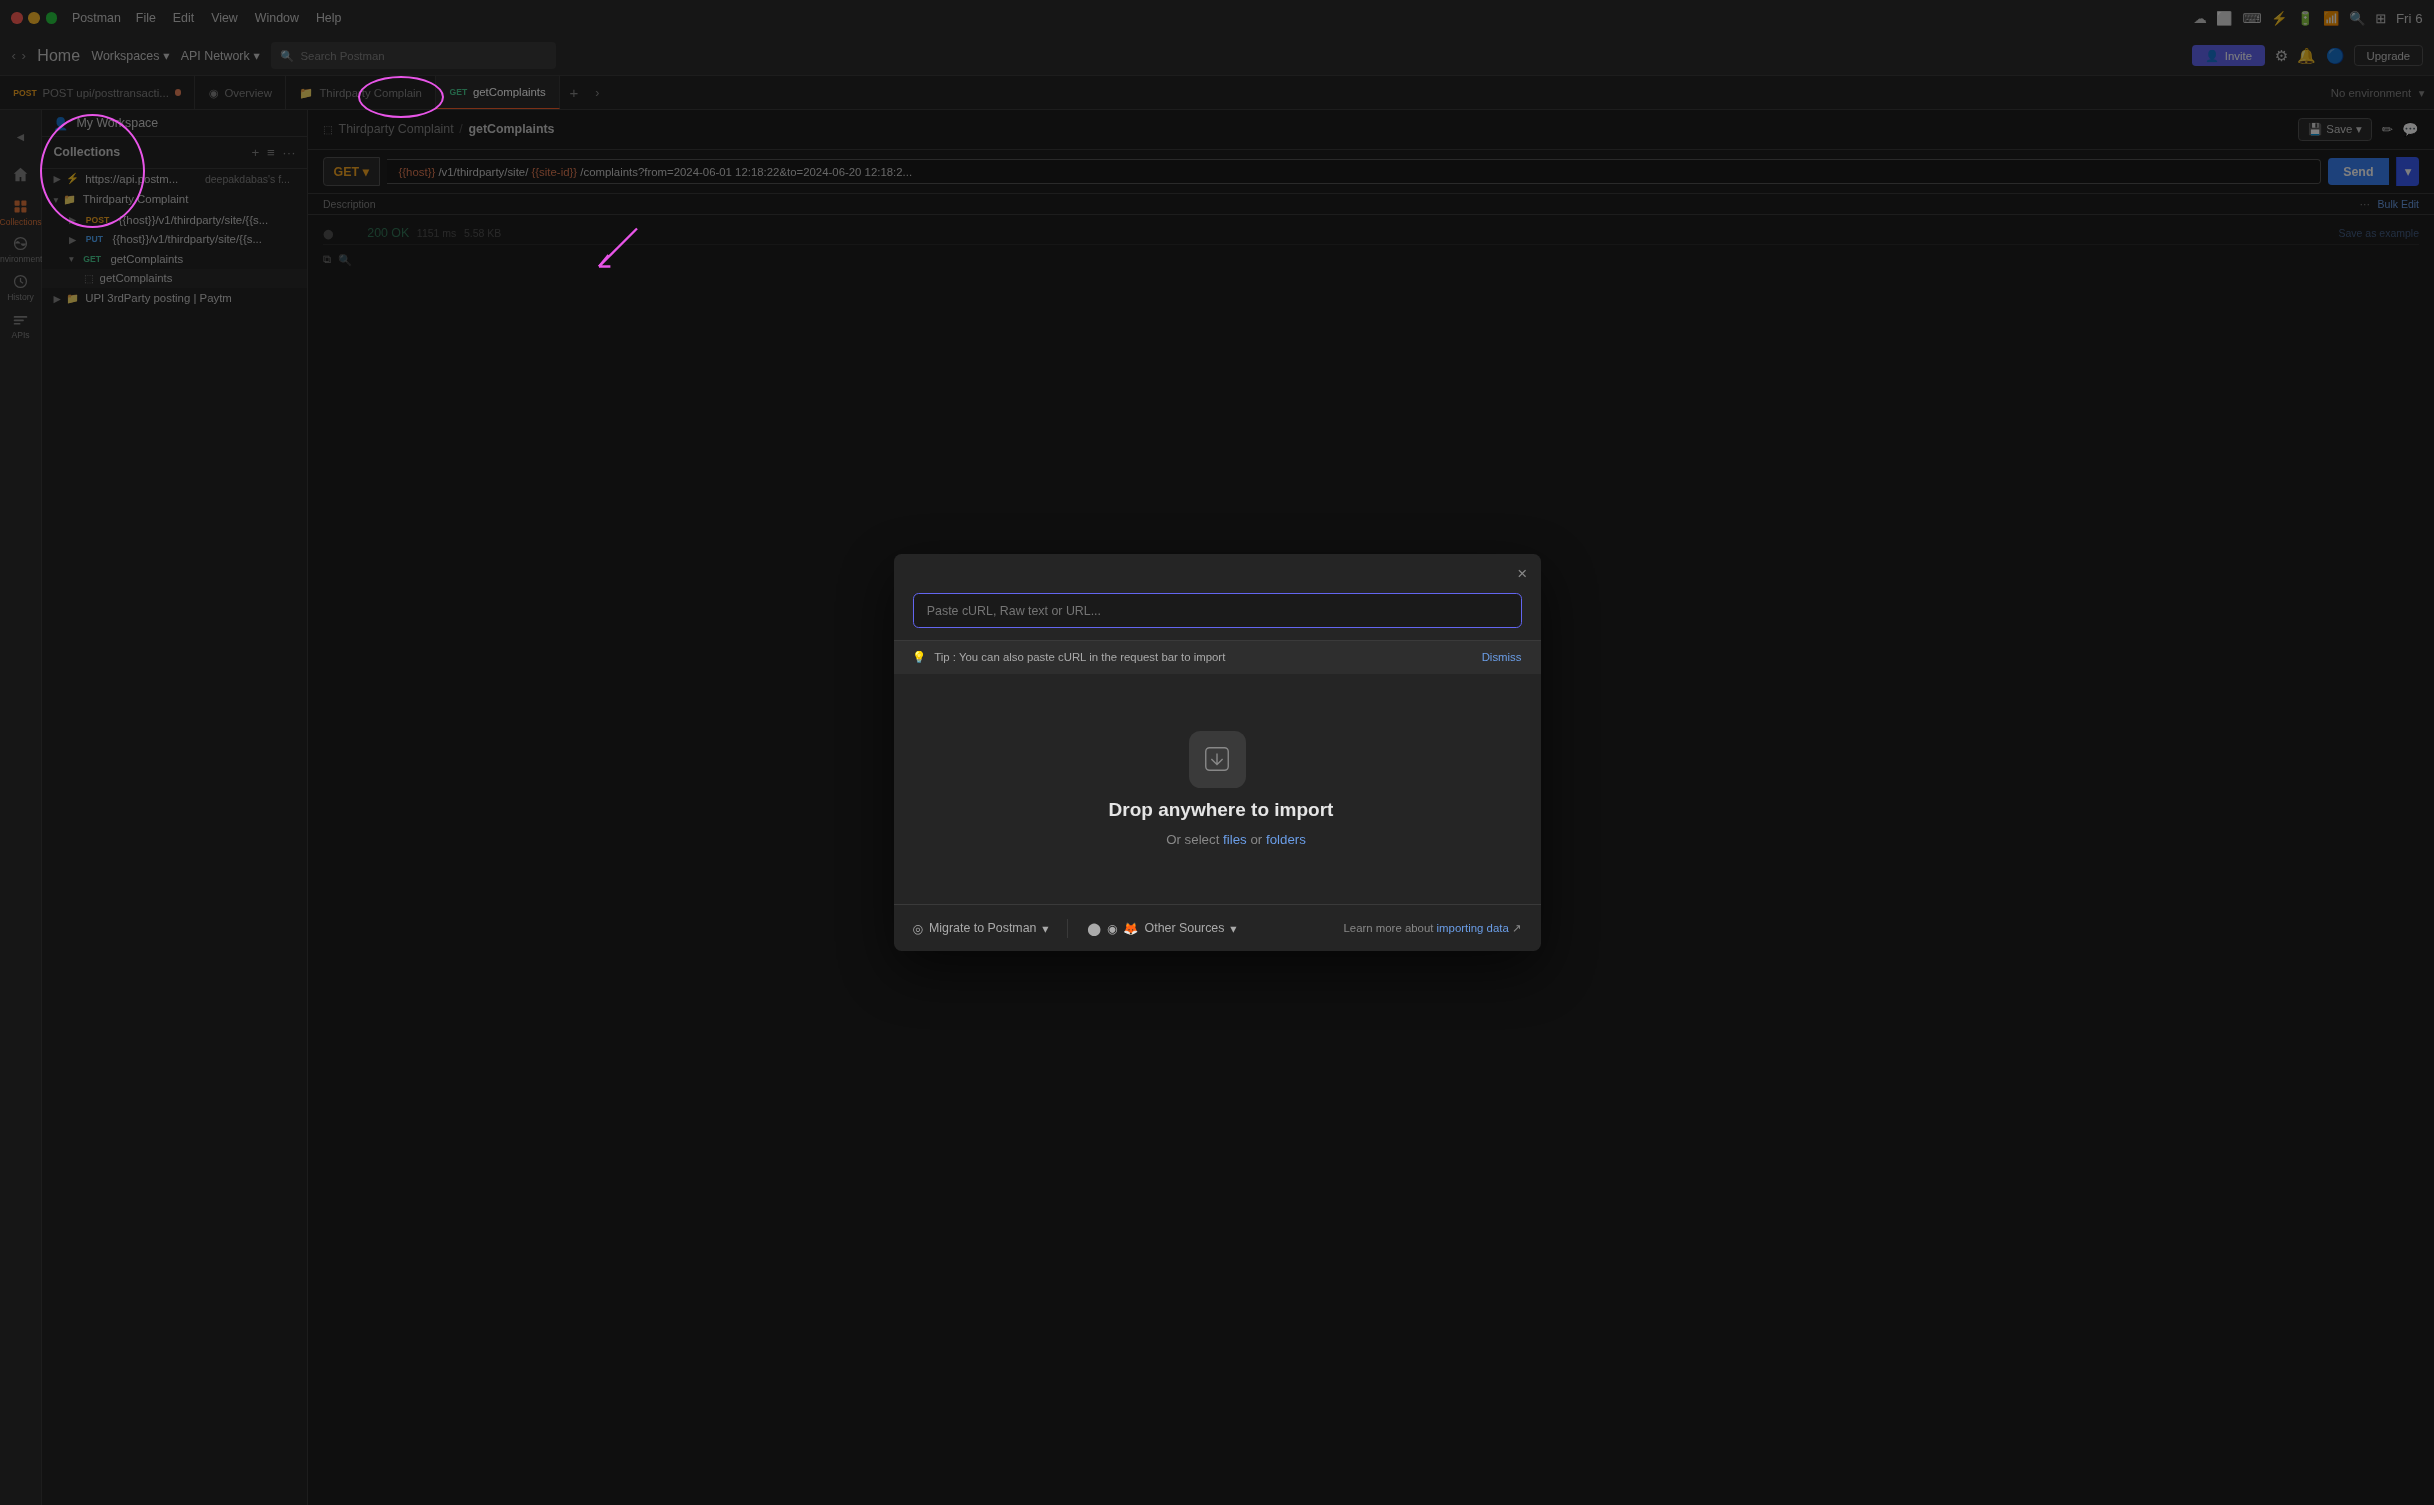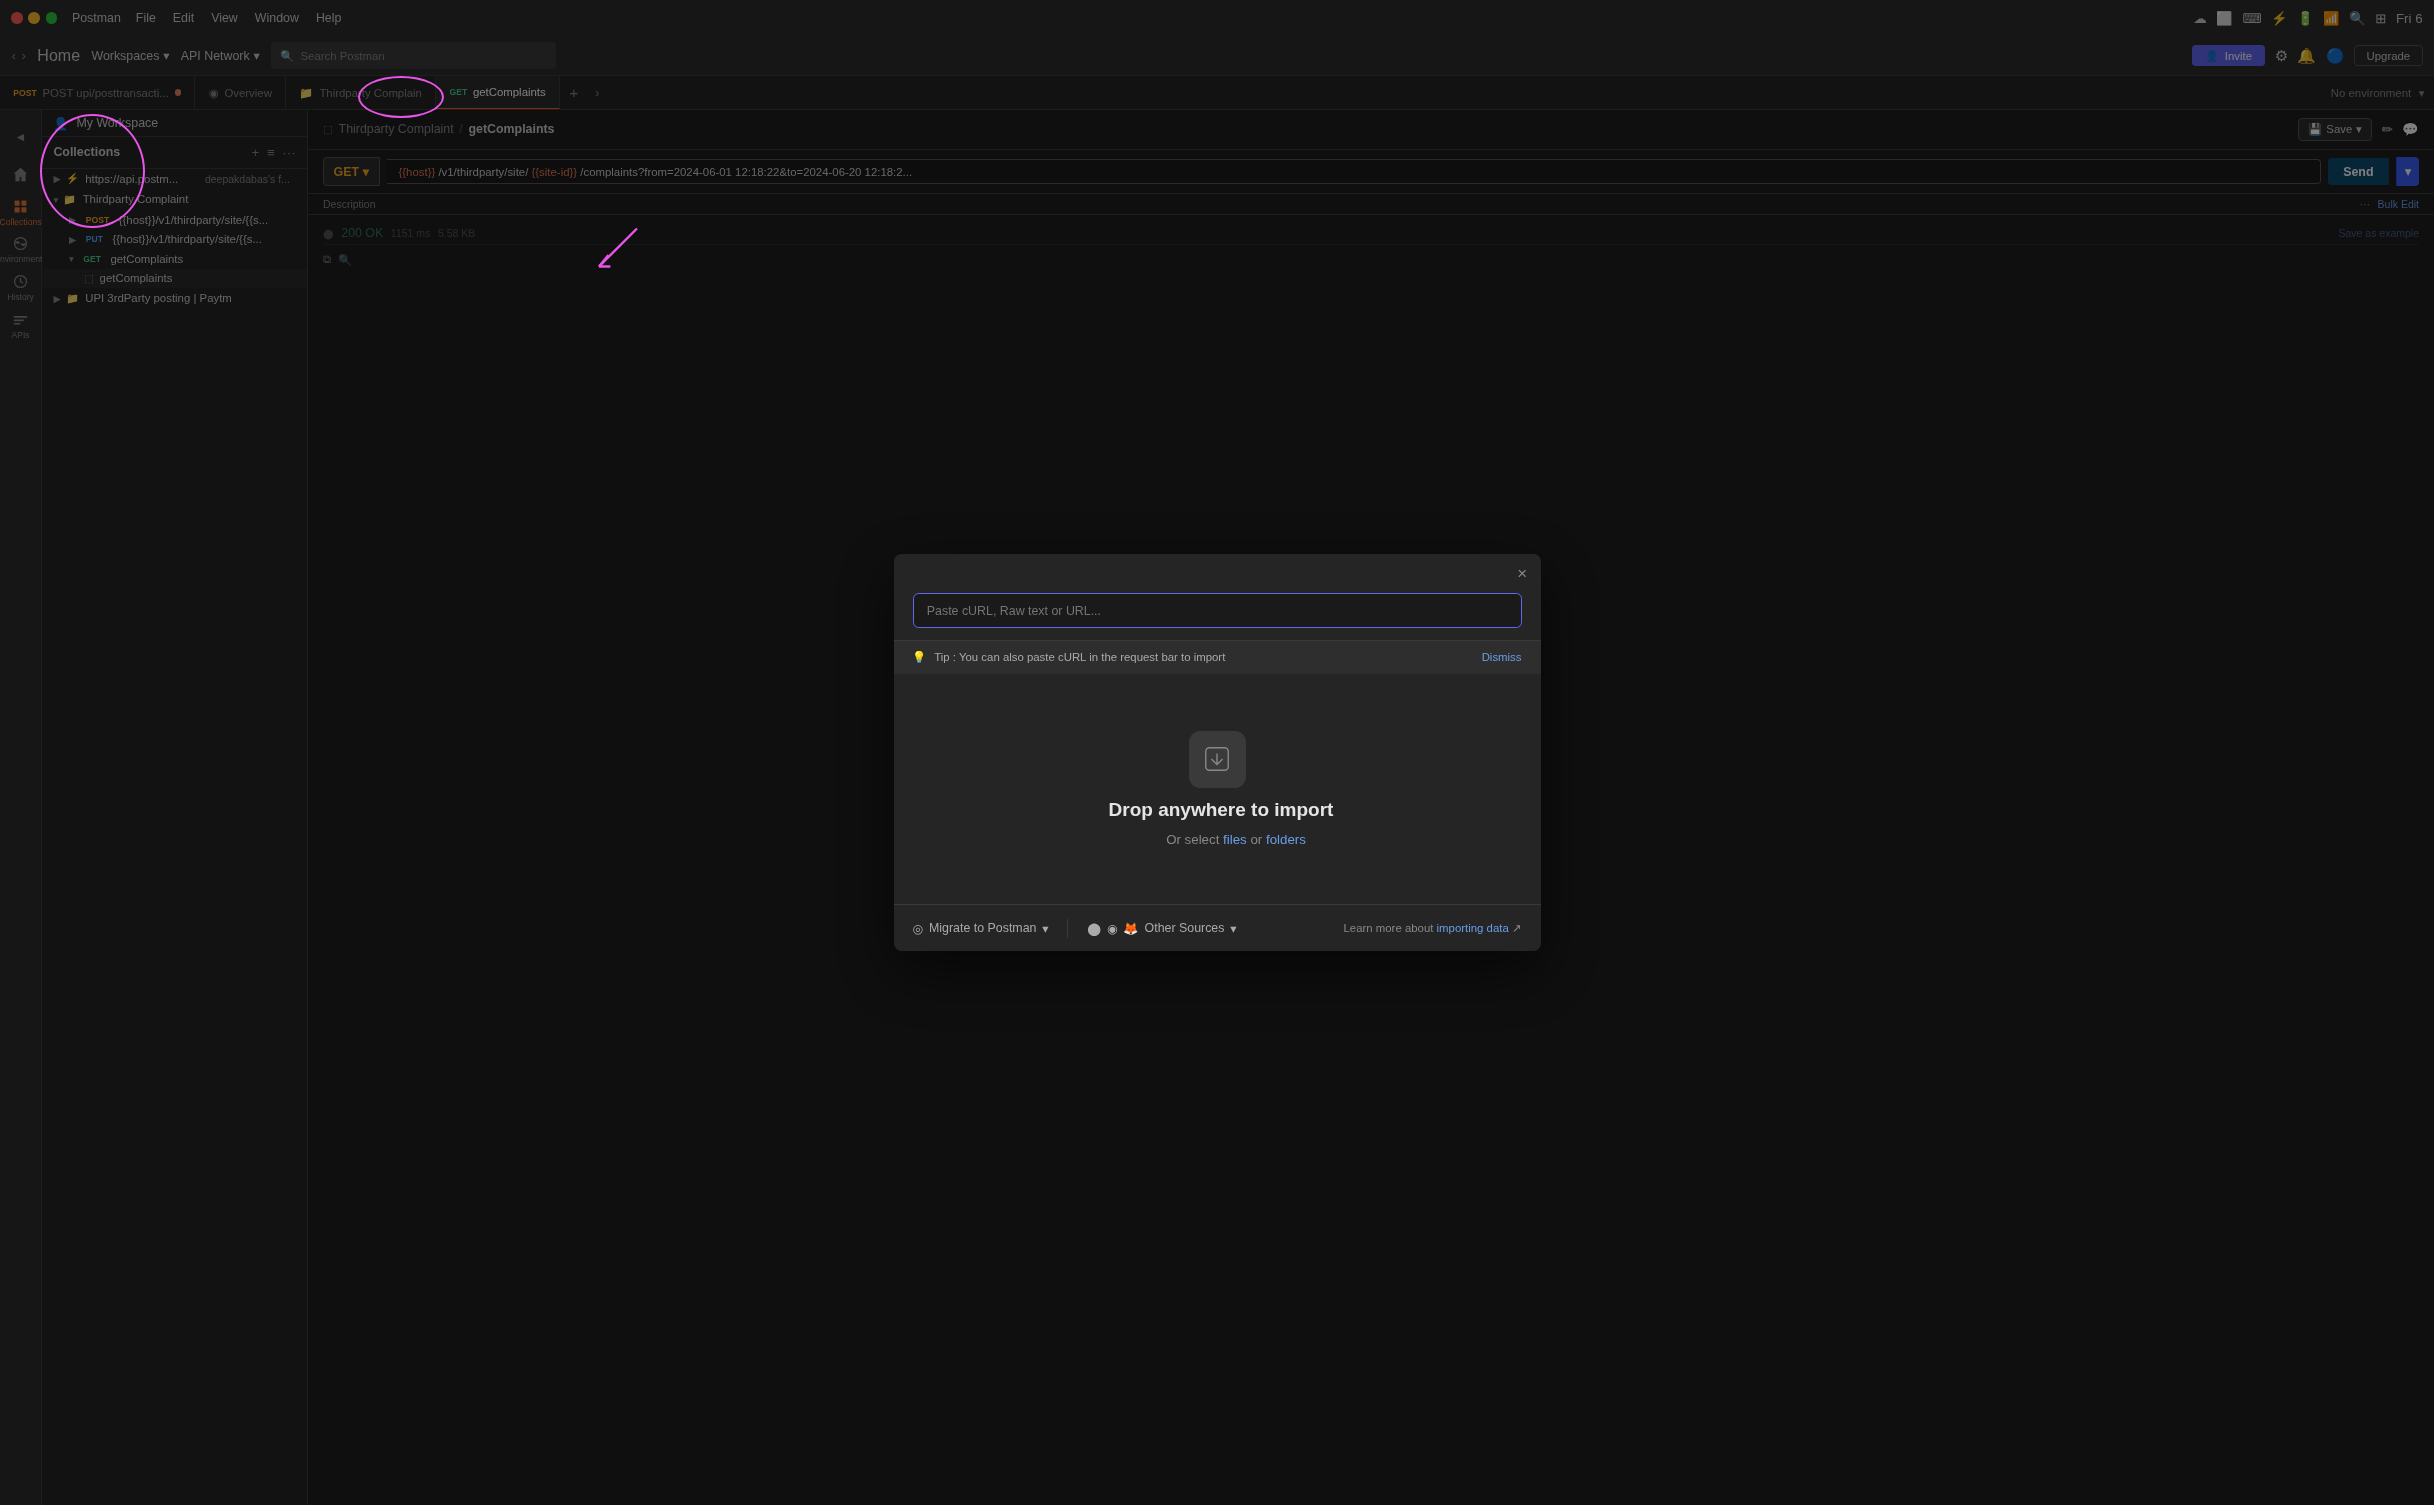--- a/index.html
+++ b/index.html
@@ -107,21 +107,21 @@
     .method-select {
       background: #2c2c2c; border: 1px solid #555; border-radius: 3.8px 0 0 3.8px;
       color: #f6a623; font-size: 12.4px; font-weight: 600; padding: 5.7px 9.5px;
       cursor: pointer; display: flex; align-items: center; gap: 3.8px;
     }
     .url-bar {
       flex: 1; background: #1a1a1a; border: 1px solid #555; border-left: none;
       border-radius: 0 3.8px 3.8px 0; padding: 5.7px 11.4px; color: #ccc; font-size: 11.4px;
       white-space: nowrap; overflow: hidden; text-overflow: ellipsis;
     }
-    .send-btn { background: #0c4a6e; color: #fff; border: none; border-radius: 3.8px 0 0 3.8px; padding: 6.7px 15px; font-size: 12.4px; font-weight: 600; cursor: pointer; }
+    .send-btn { background: #3b82f6; color: #fff; border: none; border-radius: 3.8px 0 0 3.8px; padding: 6.7px 15px; font-size: 12.4px; font-weight: 600; cursor: pointer; }
     .send-chevron { background: #3a5cf6; color: #fff; border: none; border-left: 1px solid #2a4ce0; border-radius: 0 3.8px 3.8px 0; padding: 6.7px 7.6px; cursor: pointer; }
 
     
     .response-area { flex: 1; overflow-y: auto; padding: 7.6px 15px; background: #1e1e1e; }
 
     
     .overlay {
       position: fixed; top: 0; left: 0; right: 0; bottom: 0;
       background: rgba(0,0,0,0.5); z-index: 100;
       display: flex; align-items: center; justify-content: center;
@@ -151,21 +151,21 @@
     .drop-subtitle { font-size: 13.3px; color: #888; margin-left: 38px; }
     .drop-link { color: #6b9ee8; cursor: pointer; text-decoration: none; }
     .modal-footer { display: flex; align-items: center; padding: 13.3px 19px; border-top: 1px solid #3a3a3a; gap: 19px; }
     .footer-btn { display: flex; align-items: center; gap: 5.7px; color: #aaa; font-size: 12.4px; cursor: pointer; }
     .footer-divider { width: 1px; height: 19px; background: #3a3a3a; }
     .footer-link { margin-left: auto; color: #888; font-size: 11.4px; }
     .footer-link a { color: #6b9ee8; }
 
     
     .response-bar { display: flex; align-items: center; padding: 3.8px 15px; gap: 7.6px; border-top: 1px solid #3a3a3a; color: #888; font-size: 10.5px; }
-    .status-ok { color: #49cc90; }
+    .status-ok { color: #49cc90; margin-left: 26px; }
 
     
     ::-webkit-scrollbar { width: 5.7px; }
     ::-webkit-scrollbar-track { background: #1e1e1e; }
     ::-webkit-scrollbar-thumb { background: #444; border-radius: 2.9px; }
   </style>
 </head>
 <body>
 
 <div class="title-bar">

